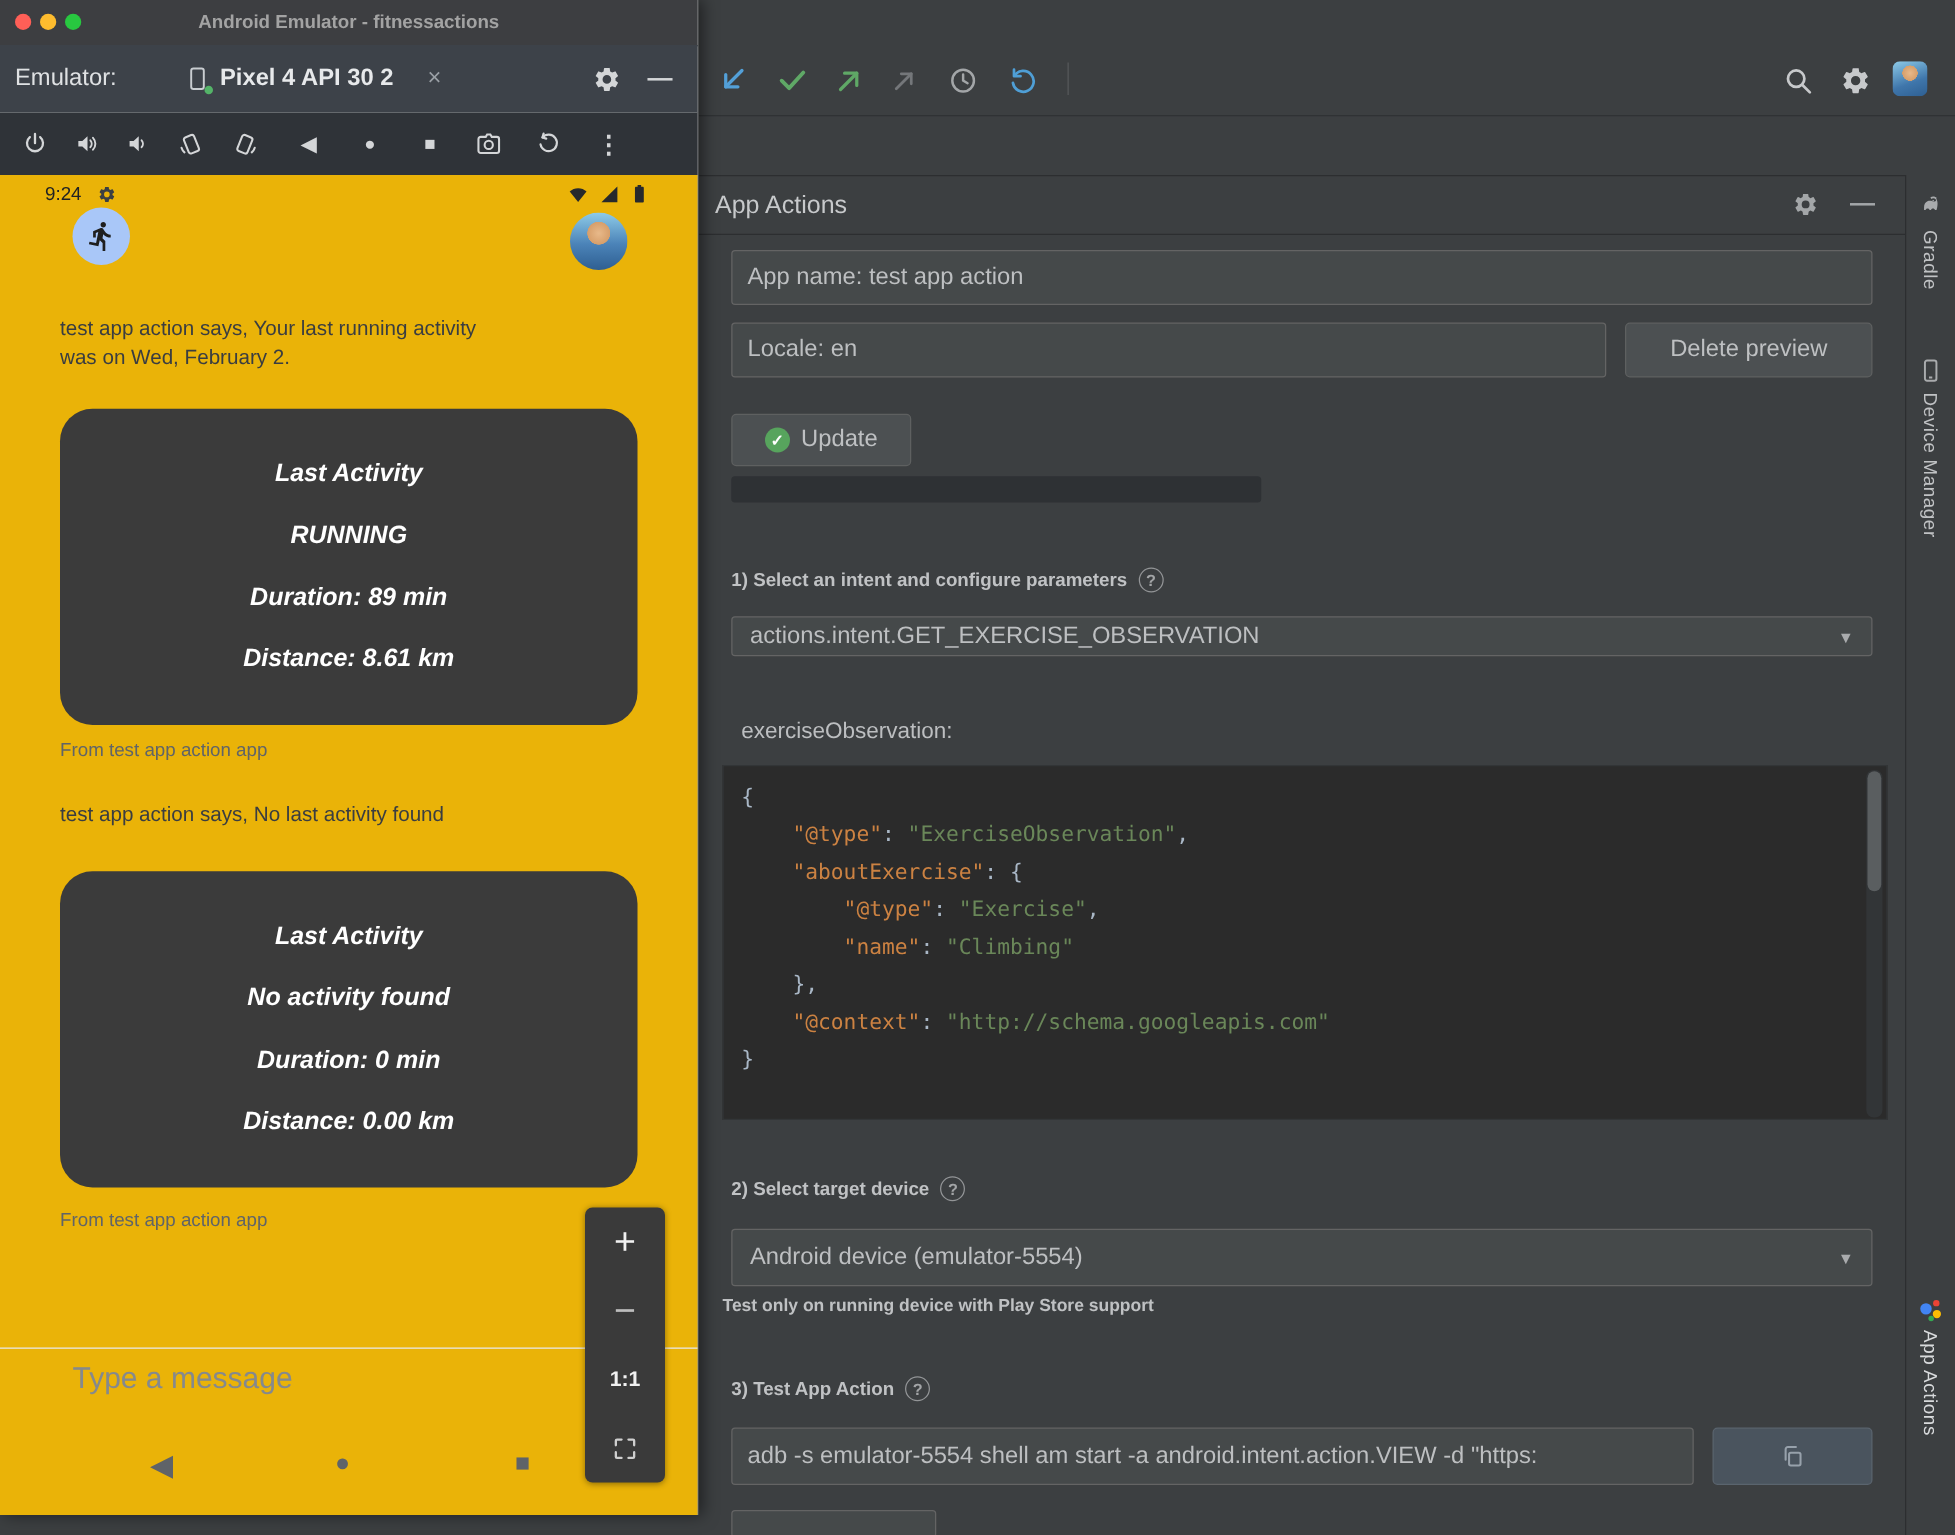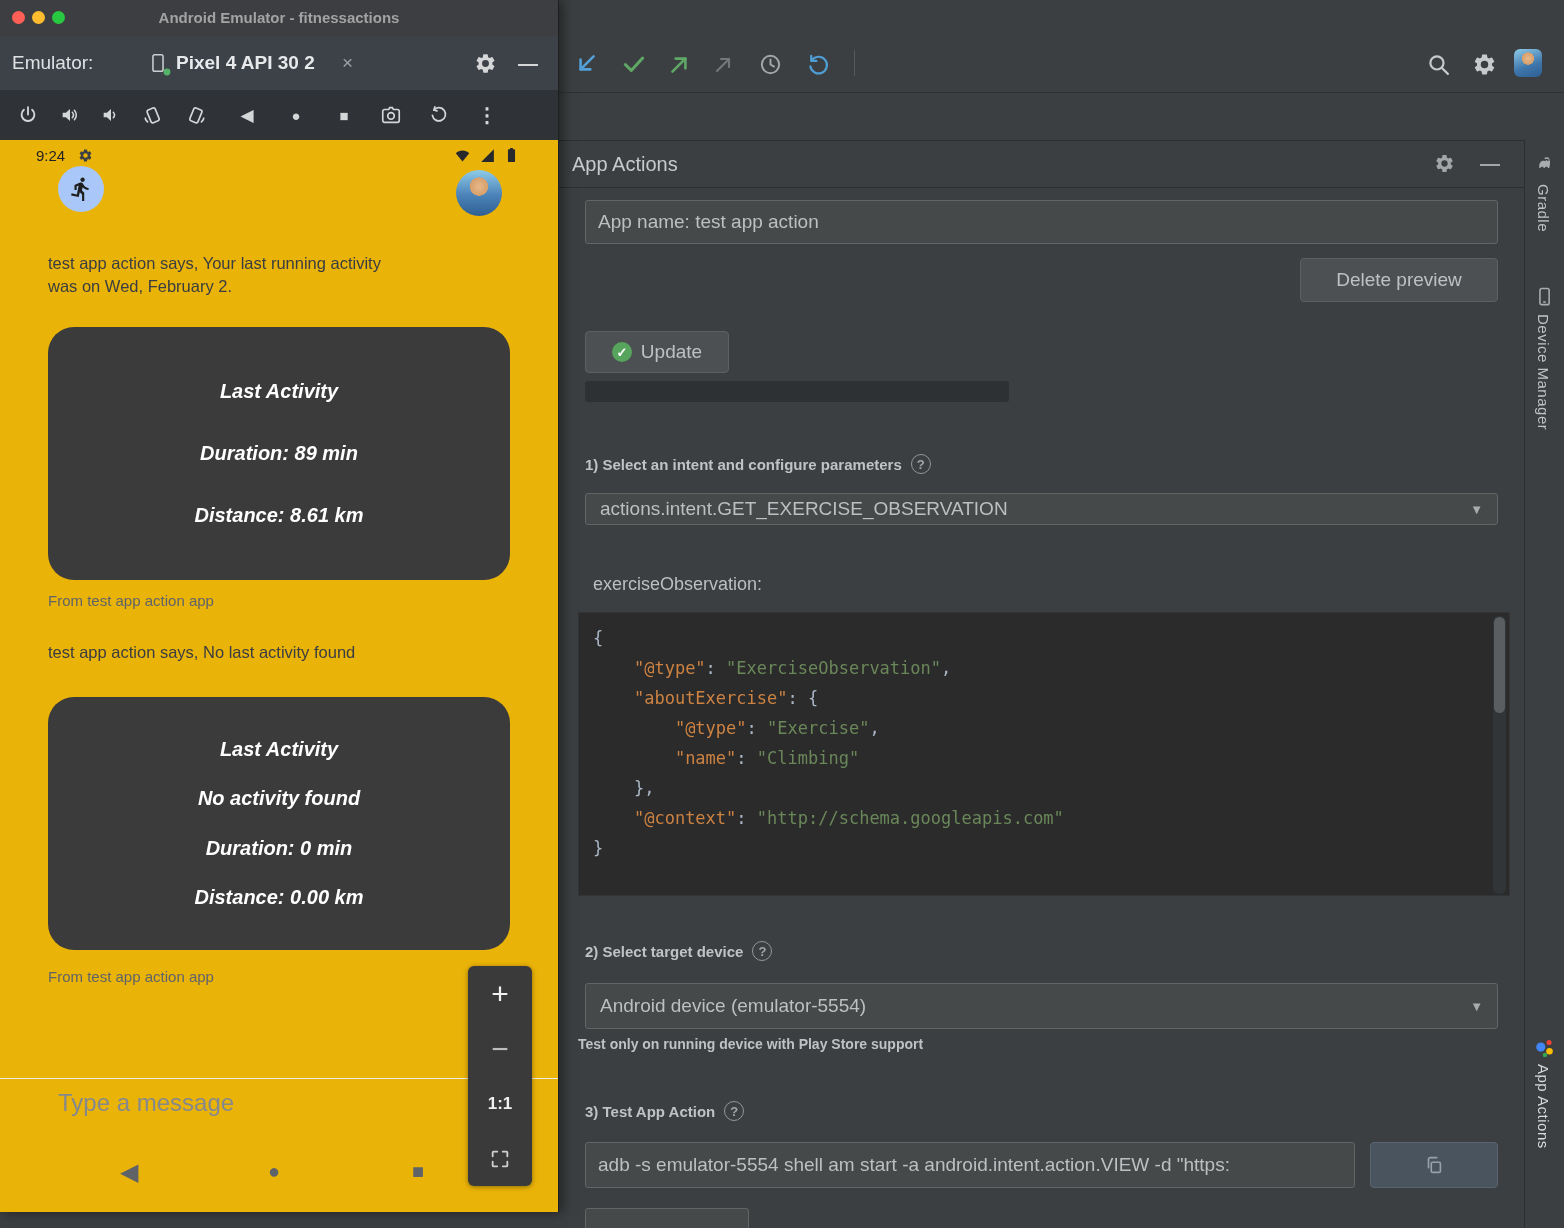--- a/index.html
+++ b/index.html
@@ -140,20 +140,23 @@
     <svg width="21" height="21" viewBox="0 0 24 24" fill="currentColor">
         <path d="M19.14 12.94c.04-.3.06-.61.06-.94s-.02-.64-.07-.94l2.03-1.58a.49.49 0 0 0 .12-.61l-1.92-3.32a.49.49 0 0 0-.59-.22l-2.39.96c-.5-.38-1.03-.7-1.62-.94l-.36-2.54a.48.48 0 0 0-.48-.41h-3.84c-.24 0-.43.17-.47.41l-.36 2.54c-.59.24-1.13.57-1.62.94l-2.39-.96a.49.49 0 0 0-.59.22L2.74 8.87c-.12.21-.08.47.12.61l2.03 1.58c-.05.3-.09.63-.09.94s.02.64.07.94l-2.03 1.58a.49.49 0 0 0-.12.61l1.92 3.32c.12.22.37.29.59.22l2.39-.96c.5.38 1.03.7 1.62.94l.36 2.54c.05.24.24.41.48.41h3.84c.24 0 .44-.17.47-.41l.36-2.54c.59-.24 1.13-.56 1.62-.94l2.39.96c.22.08.47 0 .59-.22l1.92-3.32a.49.49 0 0 0-.12-.61l-2.01-1.58zM12 15.6a3.6 3.6 0 1 1 0-7.2 3.6 3.6 0 0 1 0 7.2z"></path>
       </svg>
   </div>
   <div class="icon win-glyph" style="left:1478px;top:151px;width:24px;height:24px">—</div>
 
   <div class="abs field" style="left:585px;top:200px;width:913px;height:44px">
     <span>App name: test app action</span>
   </div>
 
+  <div class="abs field" style="left:585px;top:258px;width:700px;height:44px">
+    <span>Locale: en</span>
+  </div>
   <div class="abs btn" style="left:1300px;top:258px;width:198px;height:44px">
     <span>Delete preview</span>
   </div>
 
   <div class="abs btn" style="left:585px;top:331px;width:144px;height:42px">
     <span class="check-dot">✓</span>
     <span>Update</span>
   </div>
 
   <div class="abs dim-bar" style="left:585px;top:381px;width:424px;height:21px"></div>
@@ -356,20 +359,21 @@
       </div>
       <div class="abs chat-avatar" style="left:456px;top:30px;width:46px;height:46px"></div>
 
       <div class="abs msg" style="left:48px;top:112px;width:430px">
         <div>test app action says, Your last running activity</div>
         <div>was on Wed, February 2.</div>
       </div>
 
       <div class="abs card" style="left:48px;top:187px;width:462px;height:253px">
         <div class="card-line">Last Activity</div>
+        <div class="card-line">RUNNING</div>
         <div class="card-line">Duration: 89 min</div>
         <div class="card-line">Distance: 8.61 km</div>
       </div>
       <div class="abs from-label" style="left:48px;top:452px">From test app action app</div>
 
       <div class="abs msg" style="left:48px;top:501px;width:430px">test app action says, No last activity found</div>
 
       <div class="abs card" style="left:48px;top:557px;width:462px;height:253px">
         <div class="card-line">Last Activity</div>
         <div class="card-line">No activity found</div>

